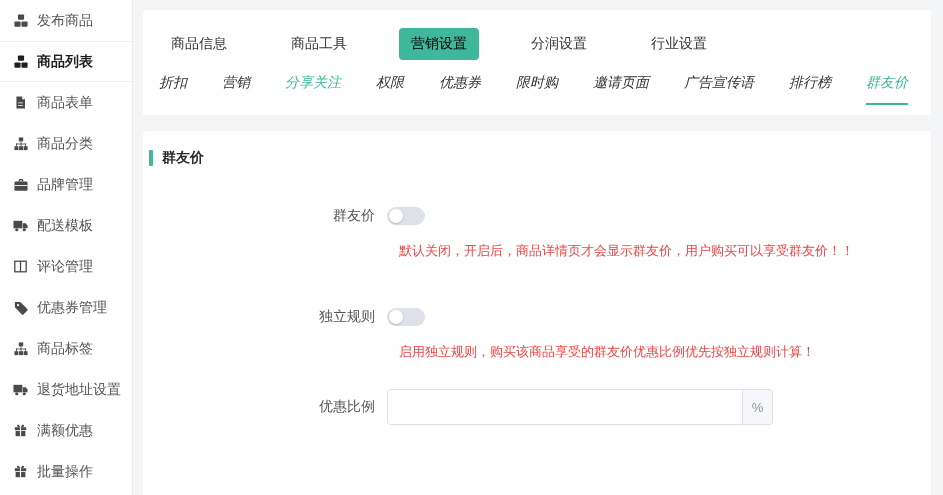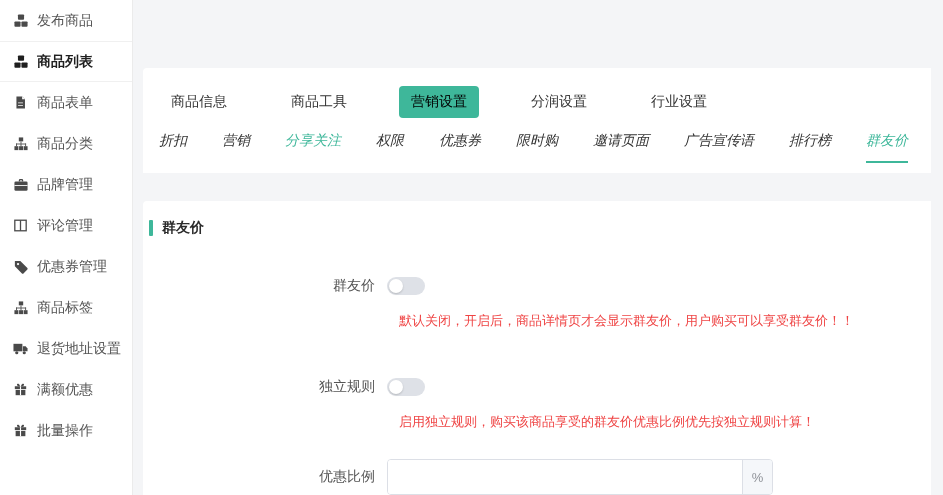--- a/index.html
+++ b/index.html
@@ -3,40 +3,40 @@
 <meta charset="utf-8">
 <style>
   * { margin:0; padding:0; box-sizing:border-box; }
   html,body { width:943px; height:495px; overflow:hidden; }
   body {
     font-family:"Liberation Sans","DejaVu Sans",sans-serif;
     background:#f4f5f7;
     font-size:14px;
     color:#333;
   }
-  .app { display:flex; width:931px; height:495px;align-items:flex-end; }
+  .app { display:flex; width:931px; height:495px; }
 
   
   .sidebar {
     width:133px; min-width:133px; height:495px;
     background:#fff; border-right:1px solid #ebebeb;
     padding-top:0;
   }
   .side-item {
     height:41px; display:flex; align-items:center;
     padding-left:13px; gap:9px;
     color:#545454; cursor:pointer; font-size:14px;
     border-top:1px solid transparent; border-bottom:1px solid transparent;
   }
   .side-item .sicon { width:15px; height:15px; display:inline-flex; align-items:center; justify-content:center; color:#4a4a4a; flex:0 0 15px; }
   .side-item.active { color:#1f1f1f; font-weight:bold; border-top:1px solid #f0f0f0; border-bottom:1px solid #f0f0f0; }
   .side-item.active .sicon { color:#1f1f1f; }
 
   
-  .main-col { flex:1; display:flex; flex-direction:column; padding:10px 0 0 10px; gap:28px; min-width:0; }
+  .main-col { flex:1; display:flex; flex-direction:column; padding:10px 0 0 10px; gap:16px; min-width:0; }
   .card { background:#fff; border-radius:4px 0 0 0; }
 
   
   .tabs-card { height:105px; padding:18px 0 0 16px; overflow:hidden; }
   .main-tabs { display:flex; align-items:center; gap:40px; }
   .main-tab {
     padding:7px 12px; border-radius:4px; cursor:pointer;
     color:#333; white-space:nowrap;
   }
   .main-tab.active { background:var(--accent); color:#000000; }
@@ -149,20 +149,33 @@
     <span class="sicon">
           <svg viewBox="0 0 16 16" width="14" height="14">
             <g fill="currentColor">
               <rect x="0.5" y="4" width="15" height="10.5" rx="1.5"></rect>
               <path d="M5.5 4V2.5A1.5 1.5 0 0 1 7 1h2a1.5 1.5 0 0 1 1.5 1.5V4h-1.6V2.6H7.1V4z"></path>
             </g>
             <path fill="#fff" d="M0.5 8h15v1h-15z"></path>
           </svg>
         </span>
     <span class="slabel">品牌管理</span>
+  </div>
+      <div class="side-item">
+    <span class="sicon">
+          <svg viewBox="0 0 16 16" width="15" height="15">
+            <g fill="currentColor">
+              <rect x="0.5" y="3" width="9.5" height="8"></rect>
+              <path d="M10.5 5.5h3l2 2.5v3h-5z"></path>
+              <circle cx="4" cy="12.5" r="1.7"></circle>
+              <circle cx="12" cy="12.5" r="1.7"></circle>
+            </g>
+          </svg>
+        </span>
+    <span class="slabel">配送模板</span>
   </div>
       <div class="side-item">
     <span class="sicon">
           <svg viewBox="0 0 16 16" width="13" height="13">
             <g fill="none" stroke="currentColor" stroke-width="1.6">
               <rect x="1" y="1.5" width="14" height="13"></rect>
               <path d="M8 1.5v13"></path>
             </g>
           </svg>
         </span>

